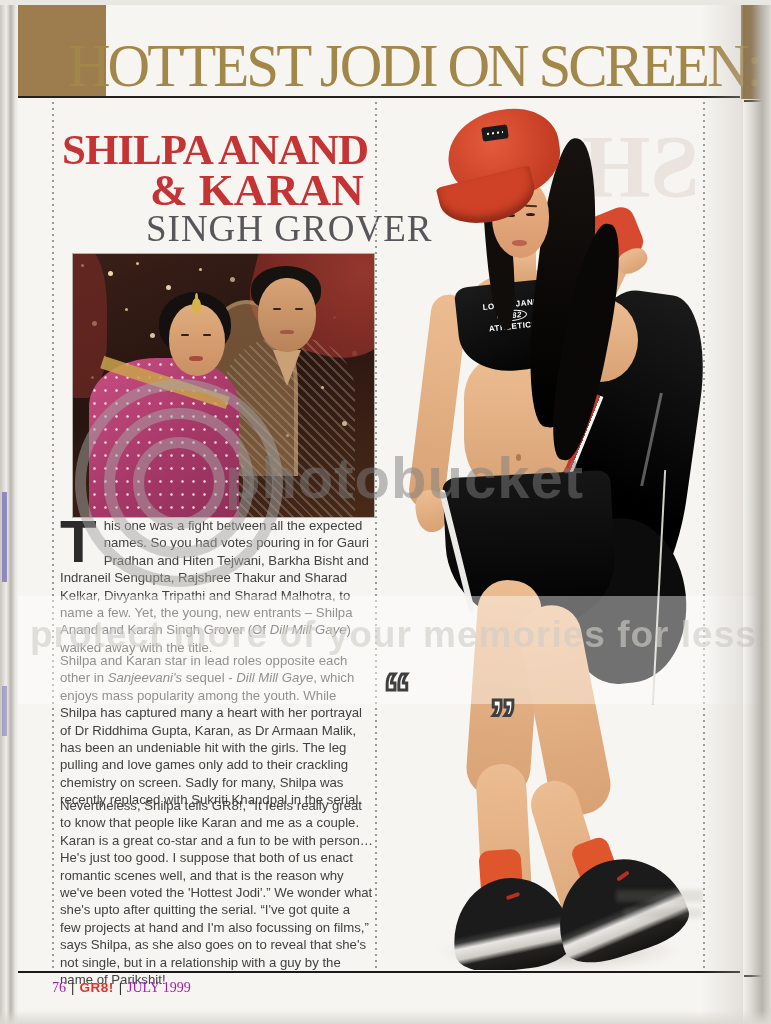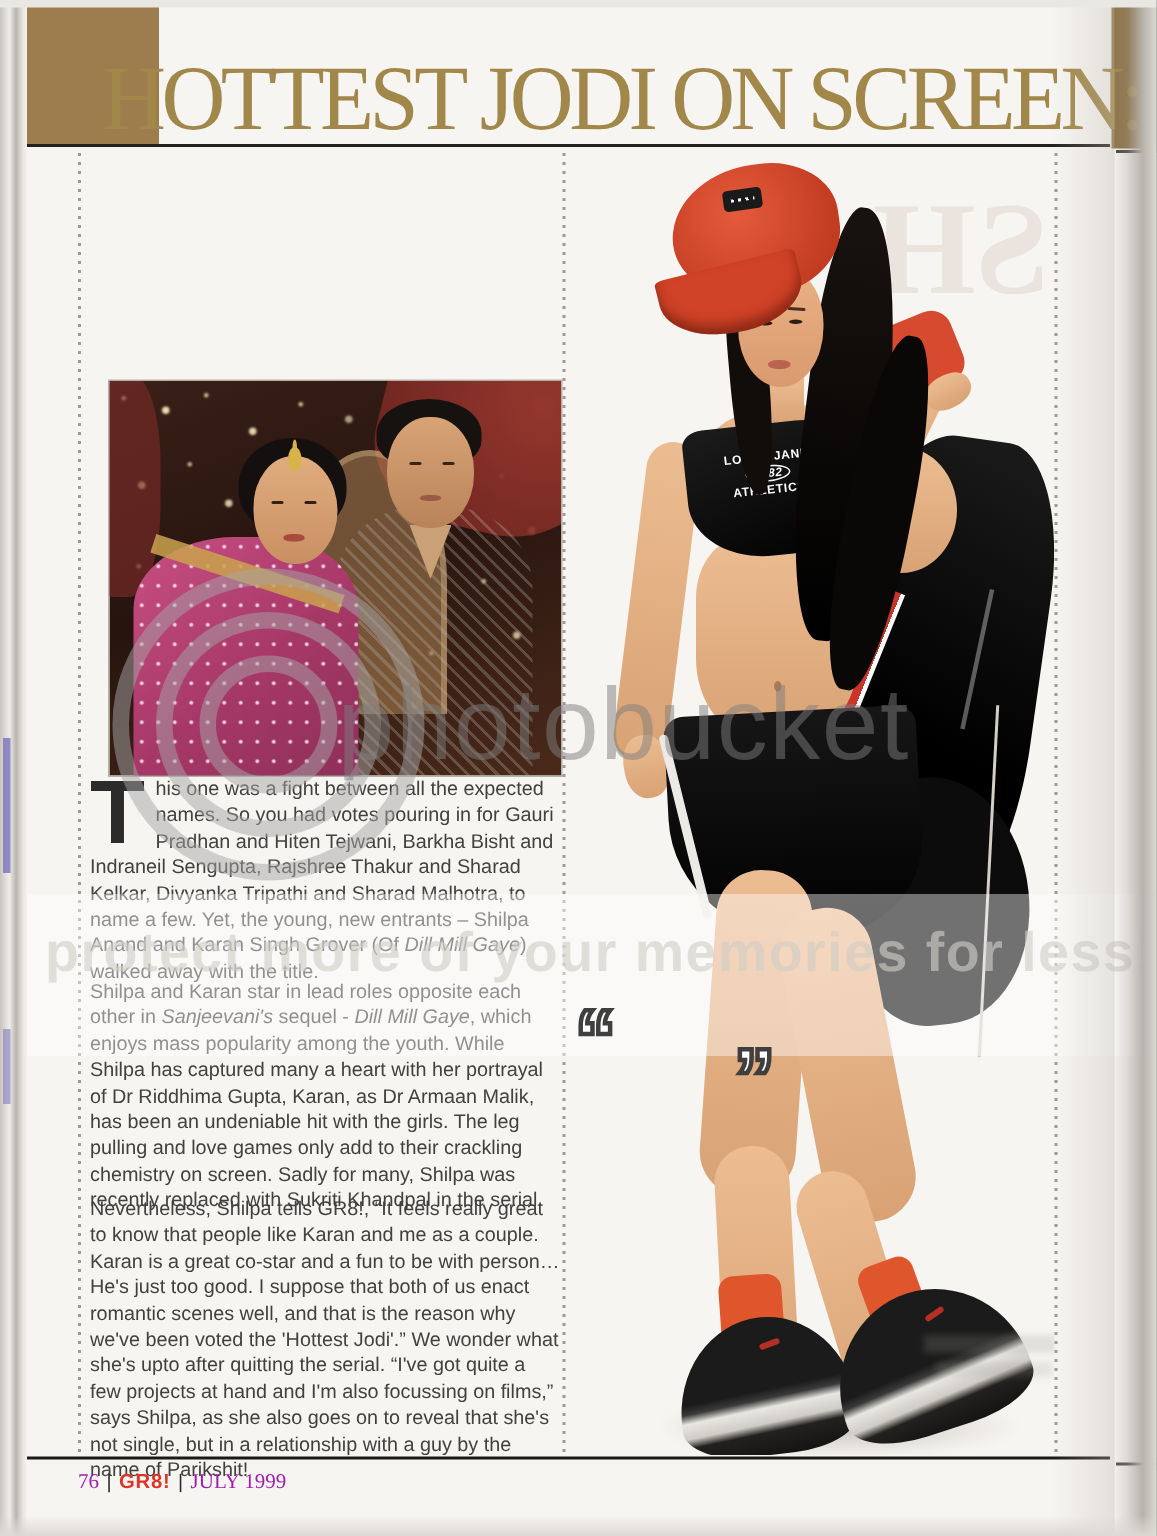--- a/index.html
+++ b/index.html
@@ -160,21 +160,21 @@
   .q-mark{font-family:"Liberation Sans",sans-serif;font-weight:bold;font-size:56px;line-height:34px;
     color:#fff;-webkit-text-stroke:3px #3f3f3f;text-stroke:3px #3f3f3f;display:block;}
   .q-open{margin-left:2px;}
   .q-close{text-align:right;margin-right:14px;margin-top:-8px;}
   .q-text{font-size:14px;line-height:18.2px;font-weight:bold;color:#161616;margin-top:8px;letter-spacing:.1px;}
 
   
   .wm-band{left:0;top:596px;width:771px;height:108px;background:rgba(255,255,255,.42);z-index:4;}
   .wm-tagline{left:30px;top:614px;width:745px;z-index:5;font-size:37px;font-weight:bold;letter-spacing:1px;
     color:rgba(208,205,198,.62);white-space:nowrap;}
-  .wm-brand{left:225px;top:444px;z-index:5;font-size:68px;font-weight:400;letter-spacing:1px;
+  .wm-brand{left:225px;top:444px;z-index:5;font-size:58px;font-weight:700;letter-spacing:1px;
     color:rgba(125,125,125,.5);white-space:nowrap;}
   .wm-ring{border:11px solid rgba(165,165,165,.5);border-radius:50%;z-index:5;}
   .ring1{left:75px;top:379px;width:186px;height:186px;}
   .ring2{left:104px;top:408px;width:128px;height:128px;}
   .ring3{left:133px;top:437px;width:70px;height:70px;}
 
   
   .ftr-rule{left:18px;top:971px;width:722px;height:2px;background:#1c1a18;z-index:3;}
   .ftr-rule2{left:744px;top:975px;width:27px;height:2px;background:#55514c;z-index:3;}
   .footer{left:52px;top:980px;z-index:3;display:flex;align-items:baseline;gap:5px;}
@@ -198,20 +198,25 @@
   <div class="abs hdr-block-left"></div>
   <div class="abs hdr-block-right"></div>
   <div class="abs hdr-title">HOTTEST JODI ON SCREEN:</div>
   <div class="abs hdr-rule"></div>
   <div class="abs hdr-rule2"></div>
 
   <div class="abs dot-v l"></div>
   <div class="abs dot-v c"></div>
   <div class="abs dot-v r"></div>
 
+  <div class="abs title-block">
+    <div class="title-l1">SHILPA ANAND</div>
+    <div class="title-l2">&amp; KARAN</div>
+    <div class="title-l3">SINGH GROVER</div>
+  </div>
 
   <div class="abs couple">
     <div class="abs bokeh"></div>
     <div class="abs drape-l"></div>
     <div class="abs drape-r"></div>
     <div class="abs arch"></div>
     <div class="abs m-kurta"></div>
     <div class="abs m-collar"></div>
     <div class="abs m-hair"></div>
     <div class="abs m-head"></div>

